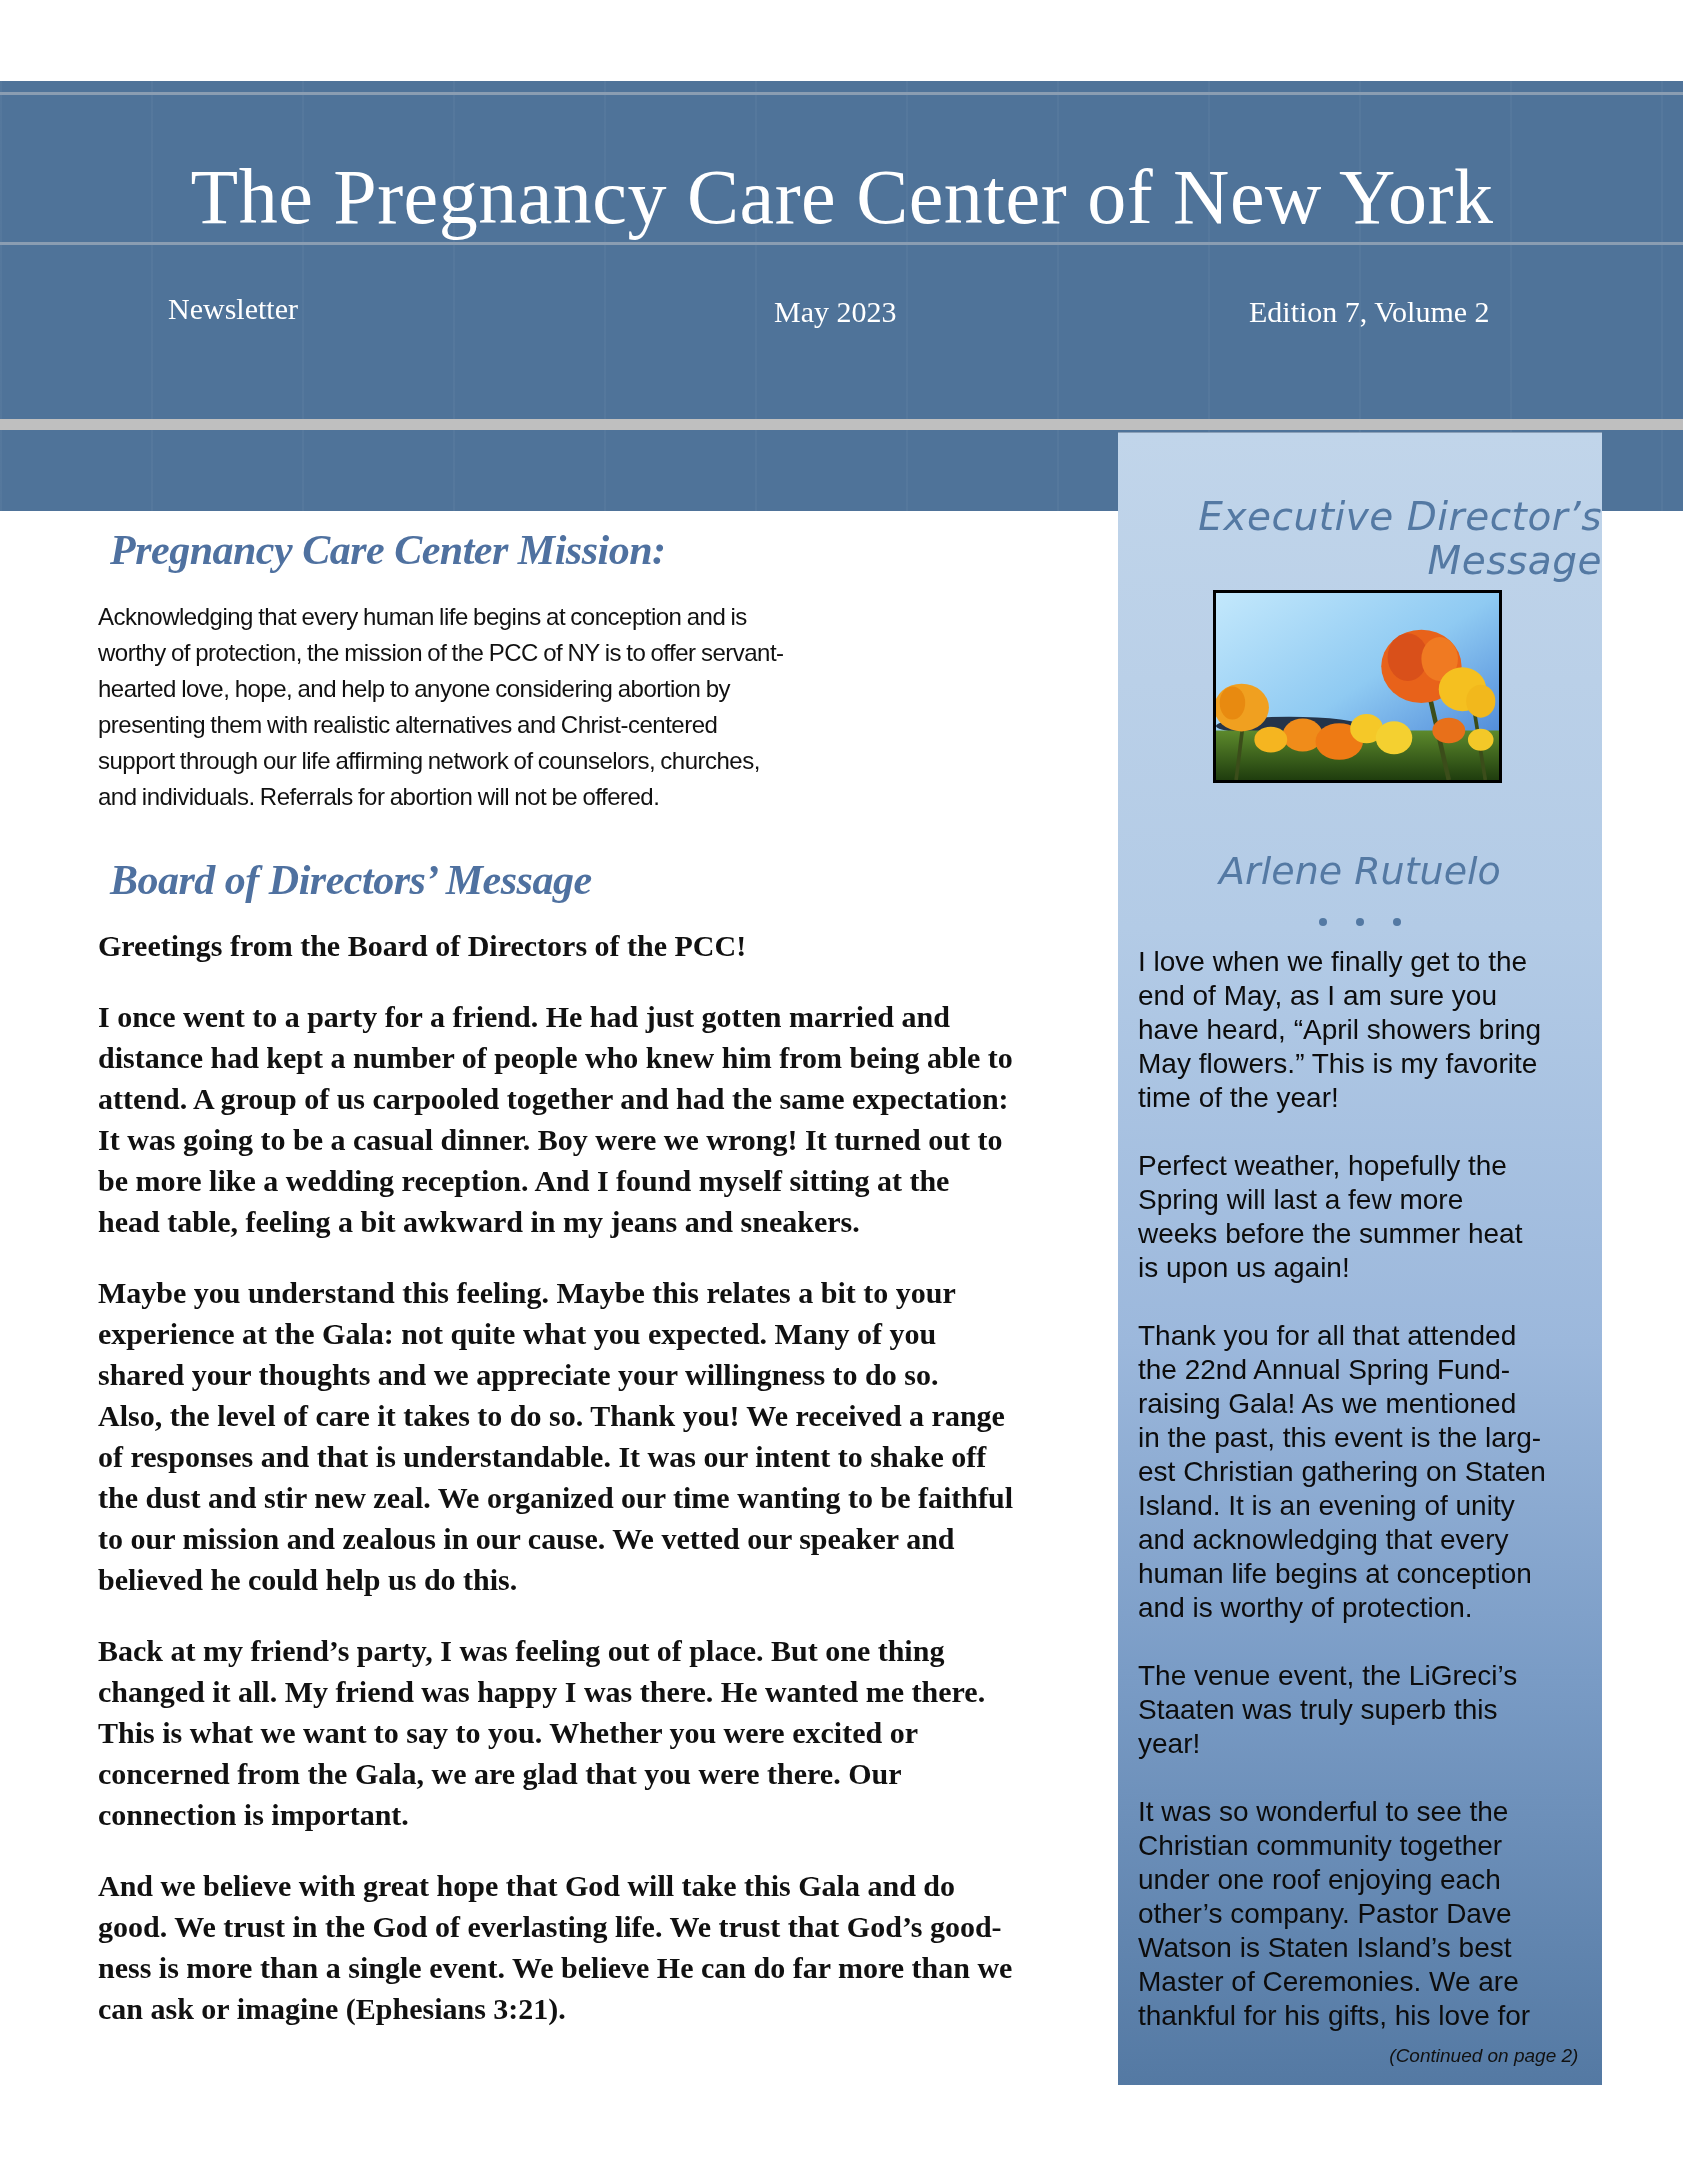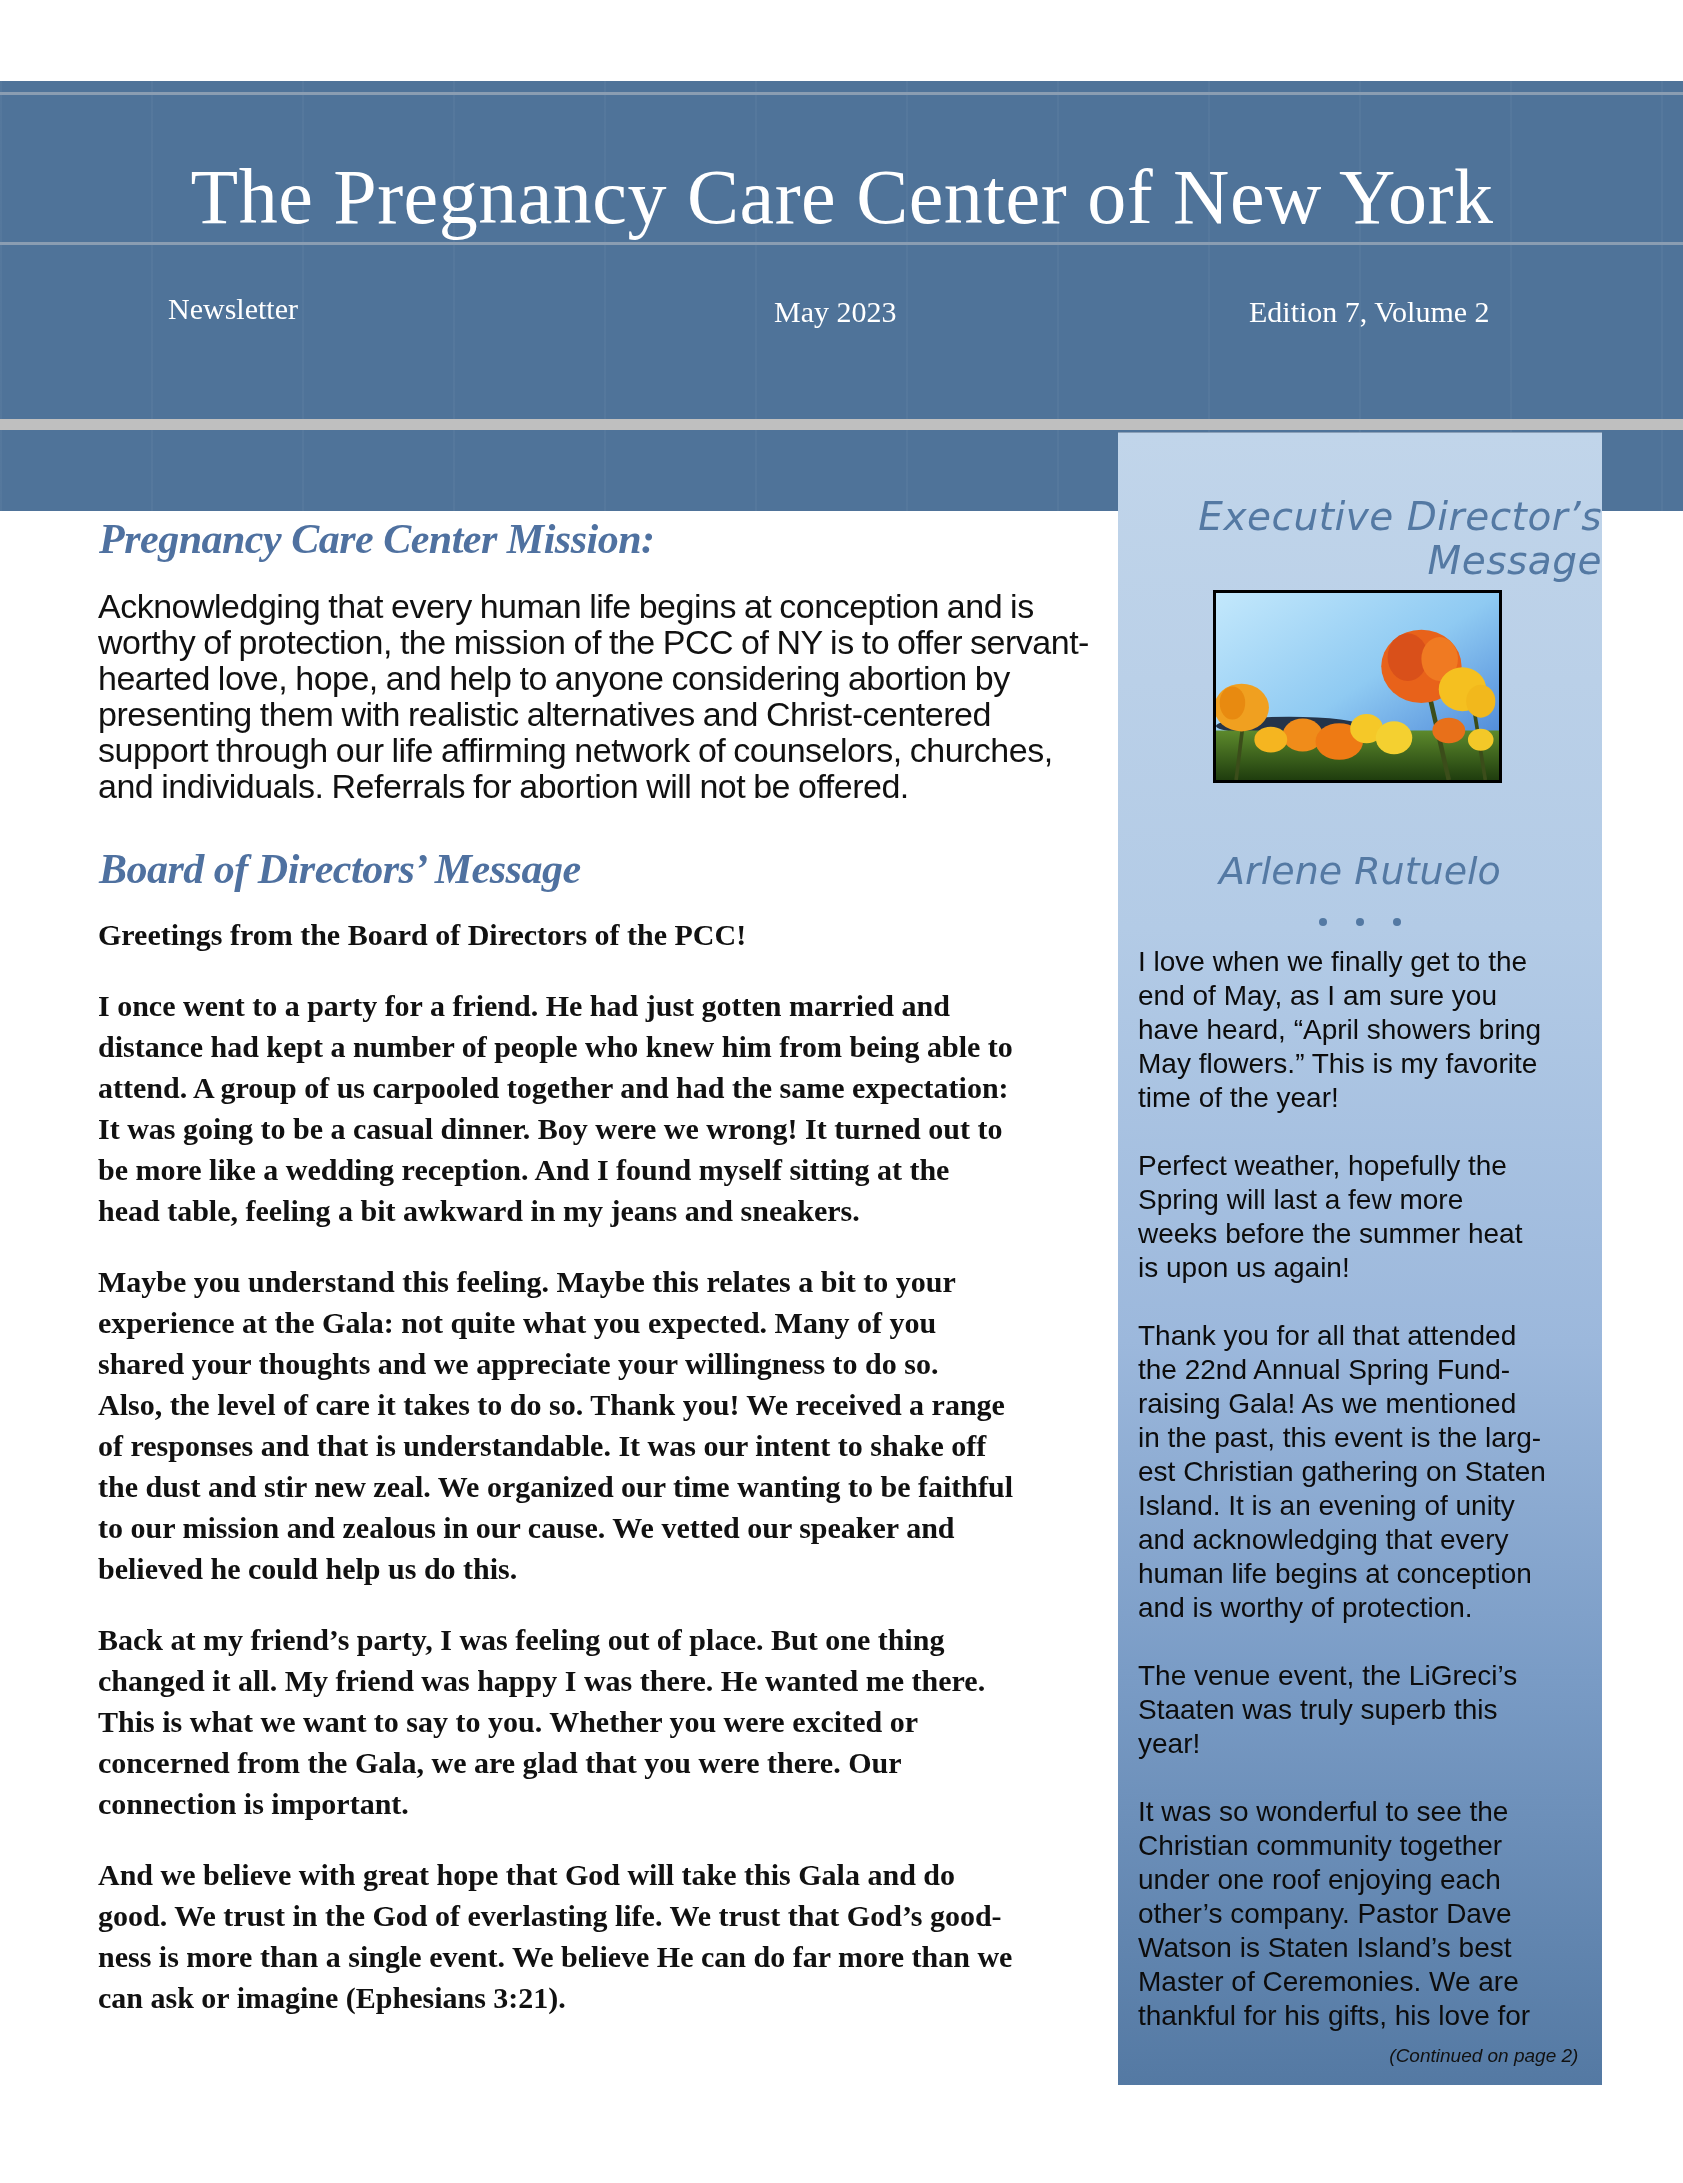--- a/index.html
+++ b/index.html
@@ -33,25 +33,25 @@
   .grey-bar {
     position: absolute; left: 0; top: 419px; width: 1684px; height: 11px; background: #bfbfbf;
   }
 
   .main {
     position: absolute; left: 98px; top: 509px; width: 991px;
   }
   .section-heading {
     font-family: "Liberation Serif", "DejaVu Serif", serif;
     font-style: italic; font-weight: bold; color: #4f71a0;
-    font-size: 42px; margin: 1px; line-height: 58px; letter-spacing: -0.5px;
+    font-size: 42px; margin: 12px; line-height: 58px; letter-spacing: -0.5px;
   }
   .mission-body {
     font-family: "Liberation Sans", "DejaVu Sans", sans-serif;
-    font-size: 34px; line-height: 36px; color: #111;
+    font-size: 24px; line-height: 36px; color: #111;
     margin: 20px 0 0 0; letter-spacing: -0.5px; word-spacing: -0.9px;
   }
   .mission-body span { display: block; white-space: nowrap; }
   .board-heading { margin-top: 36px; }
   .board-body {
     font-family: "Liberation Serif", "DejaVu Serif", serif;
     font-size: 30px; line-height: 41px; color: #111;
   }
   .board-body p { margin: 0 0 30px 0; font-weight: bold; }
   .board-body p.greeting { margin-top: 16.4px; margin-bottom: 30px; }

